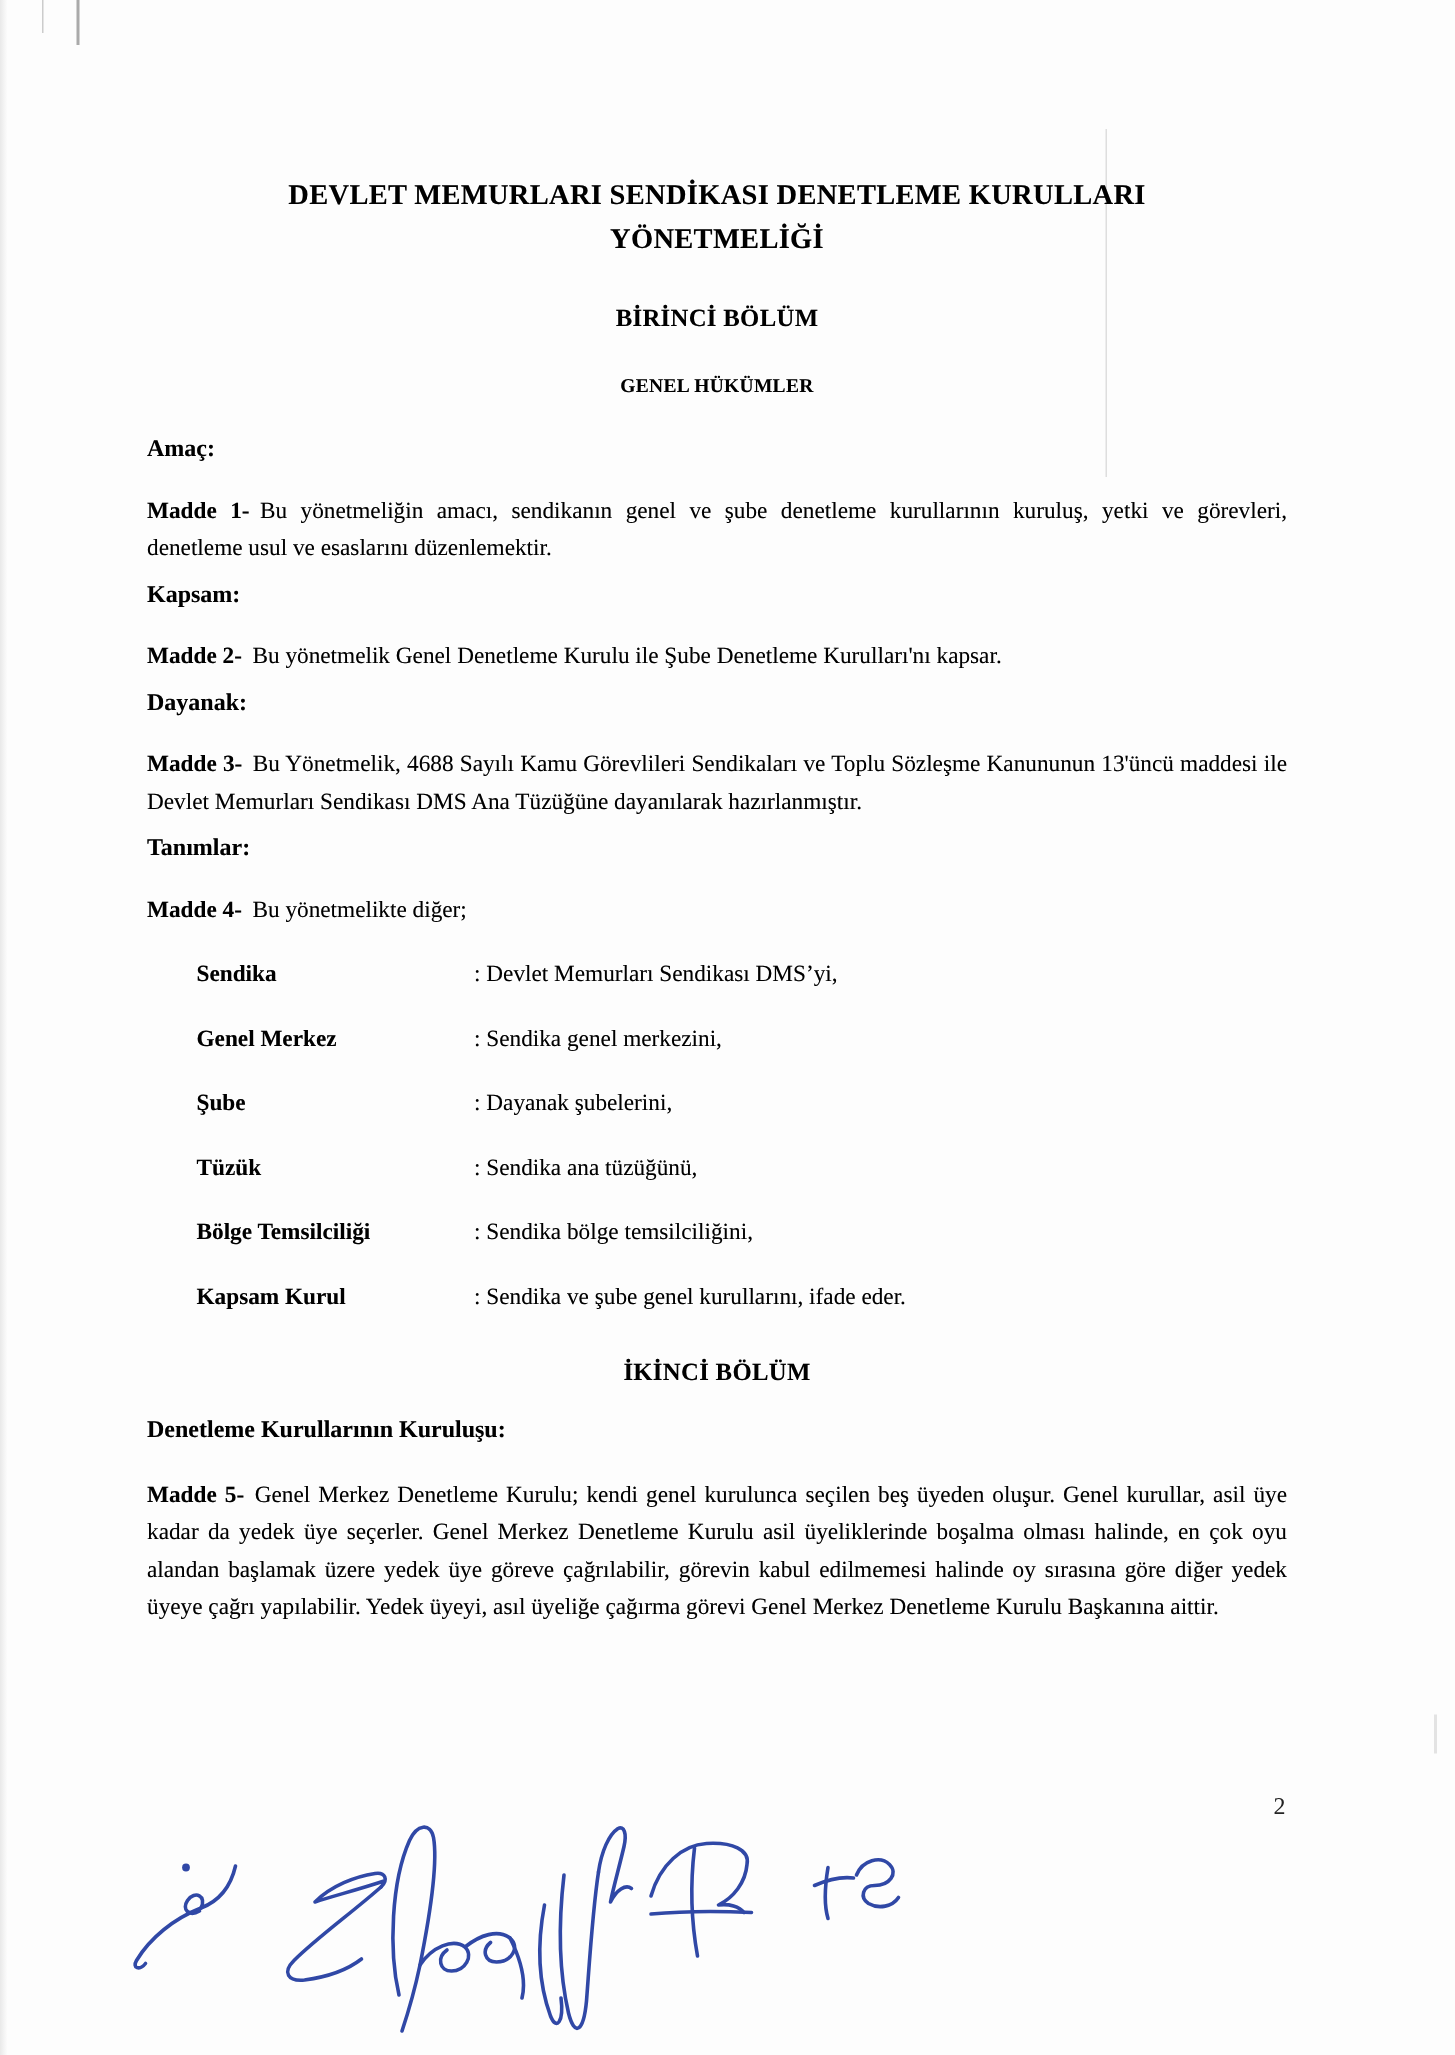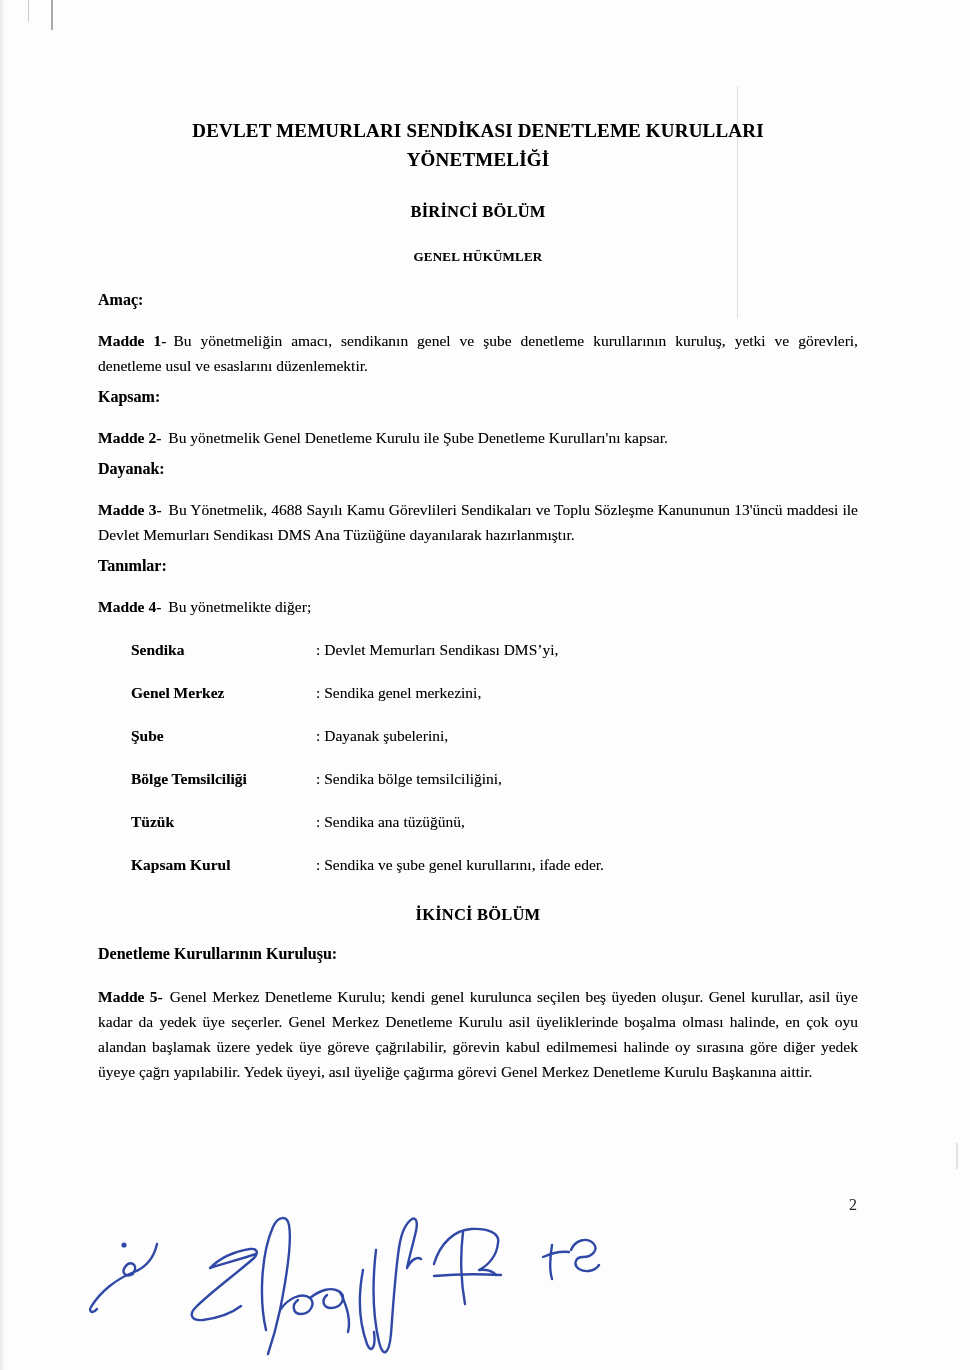--- a/index.html
+++ b/index.html
@@ -94,26 +94,26 @@
     </div>
     <div class="def-row">
       <span class="def-term">Genel Merkez</span>
       <span class="def-value">: Sendika genel merkezini,</span>
     </div>
     <div class="def-row">
       <span class="def-term">Şube</span>
       <span class="def-value">: Dayanak şubelerini,</span>
     </div>
     <div class="def-row">
+      <span class="def-term">Tüzük</span>
+      <span class="def-value">: Sendika ana tüzüğünü,</span>
+    </div>
+    <div class="def-row">
       <span class="def-term">Bölge Temsilciliği</span>
       <span class="def-value">: Sendika bölge temsilciliğini,</span>
-    </div>
-    <div class="def-row">
-      <span class="def-term">Tüzük</span>
-      <span class="def-value">: Sendika ana tüzüğünü,</span>
     </div>
     <div class="def-row">
       <span class="def-term">Kapsam Kurul</span>
       <span class="def-value">: Sendika ve şube genel kurullarını, ifade eder.</span>
     </div>
 
     <div class="chapter mt16">İKİNCİ BÖLÜM</div>
 
     <div class="side-heading mt17">Denetleme Kurullarının Kuruluşu:</div>
     <p class="para mt19"><b class="madde">Madde 5-</b><span>Genel Merkez Denetleme Kurulu; kendi genel kurulunca seçilen beş üyeden oluşur. Genel kurullar, asil üye kadar da yedek üye seçerler. Genel Merkez Denetleme Kurulu asil üyeliklerinde boşalma olması halinde, en çok oyu alandan başlamak üzere yedek üye göreve çağrılabilir, görevin kabul edilmemesi halinde oy sırasına göre diğer yedek üyeye çağrı yapılabilir. Yedek üyeyi, asıl üyeliğe çağırma görevi Genel Merkez Denetleme Kurulu Başkanına aittir.</span></p>

